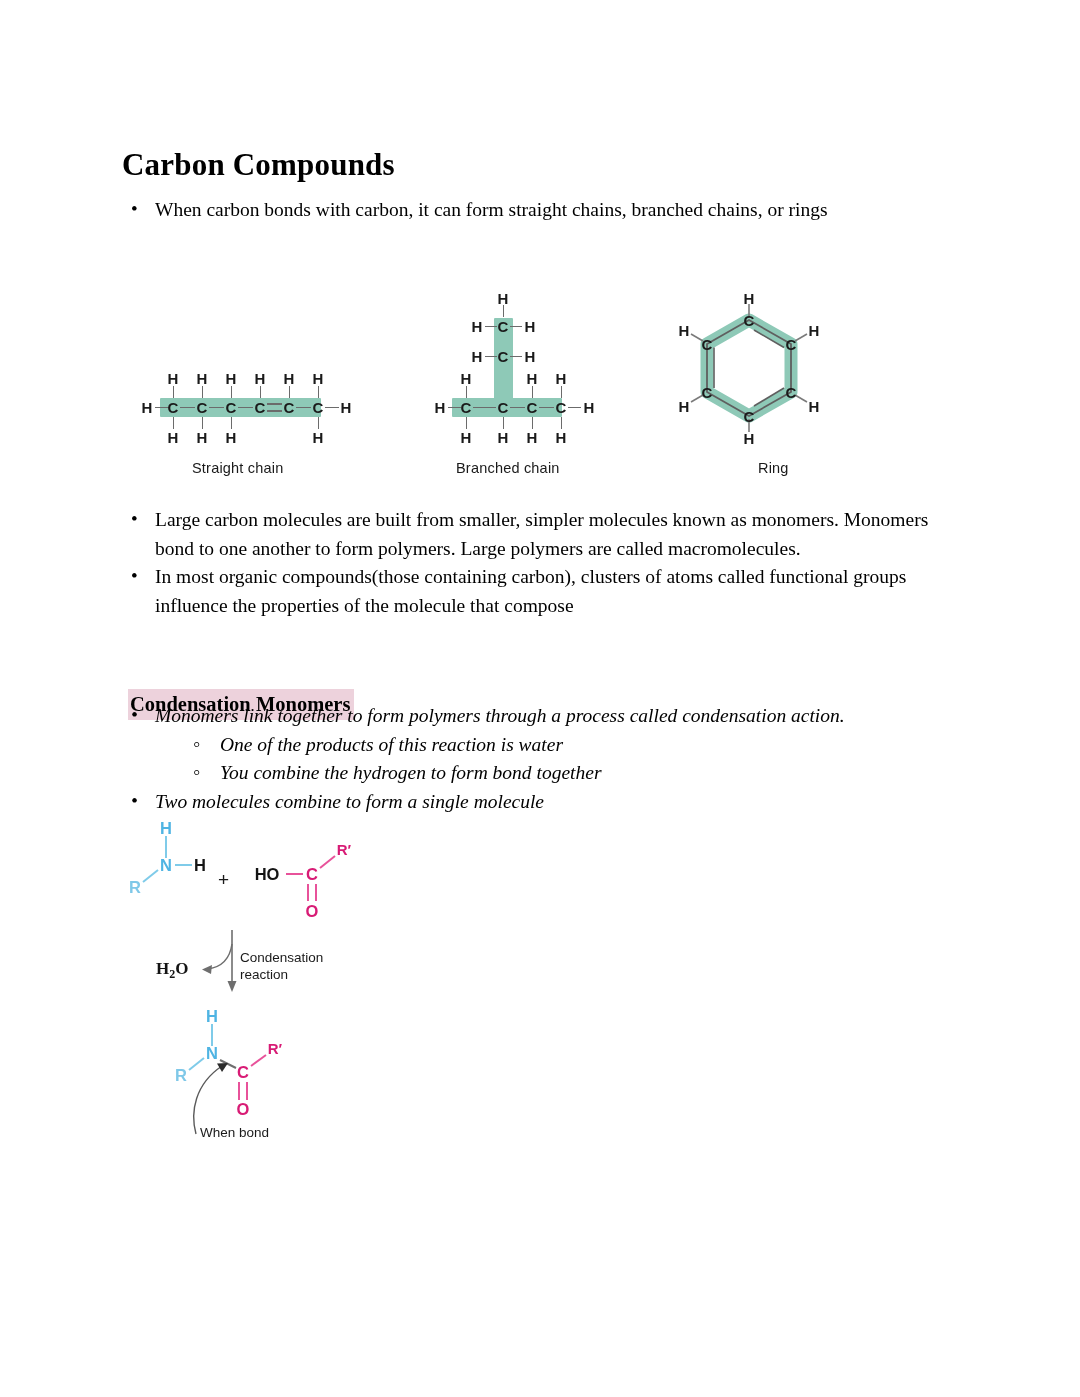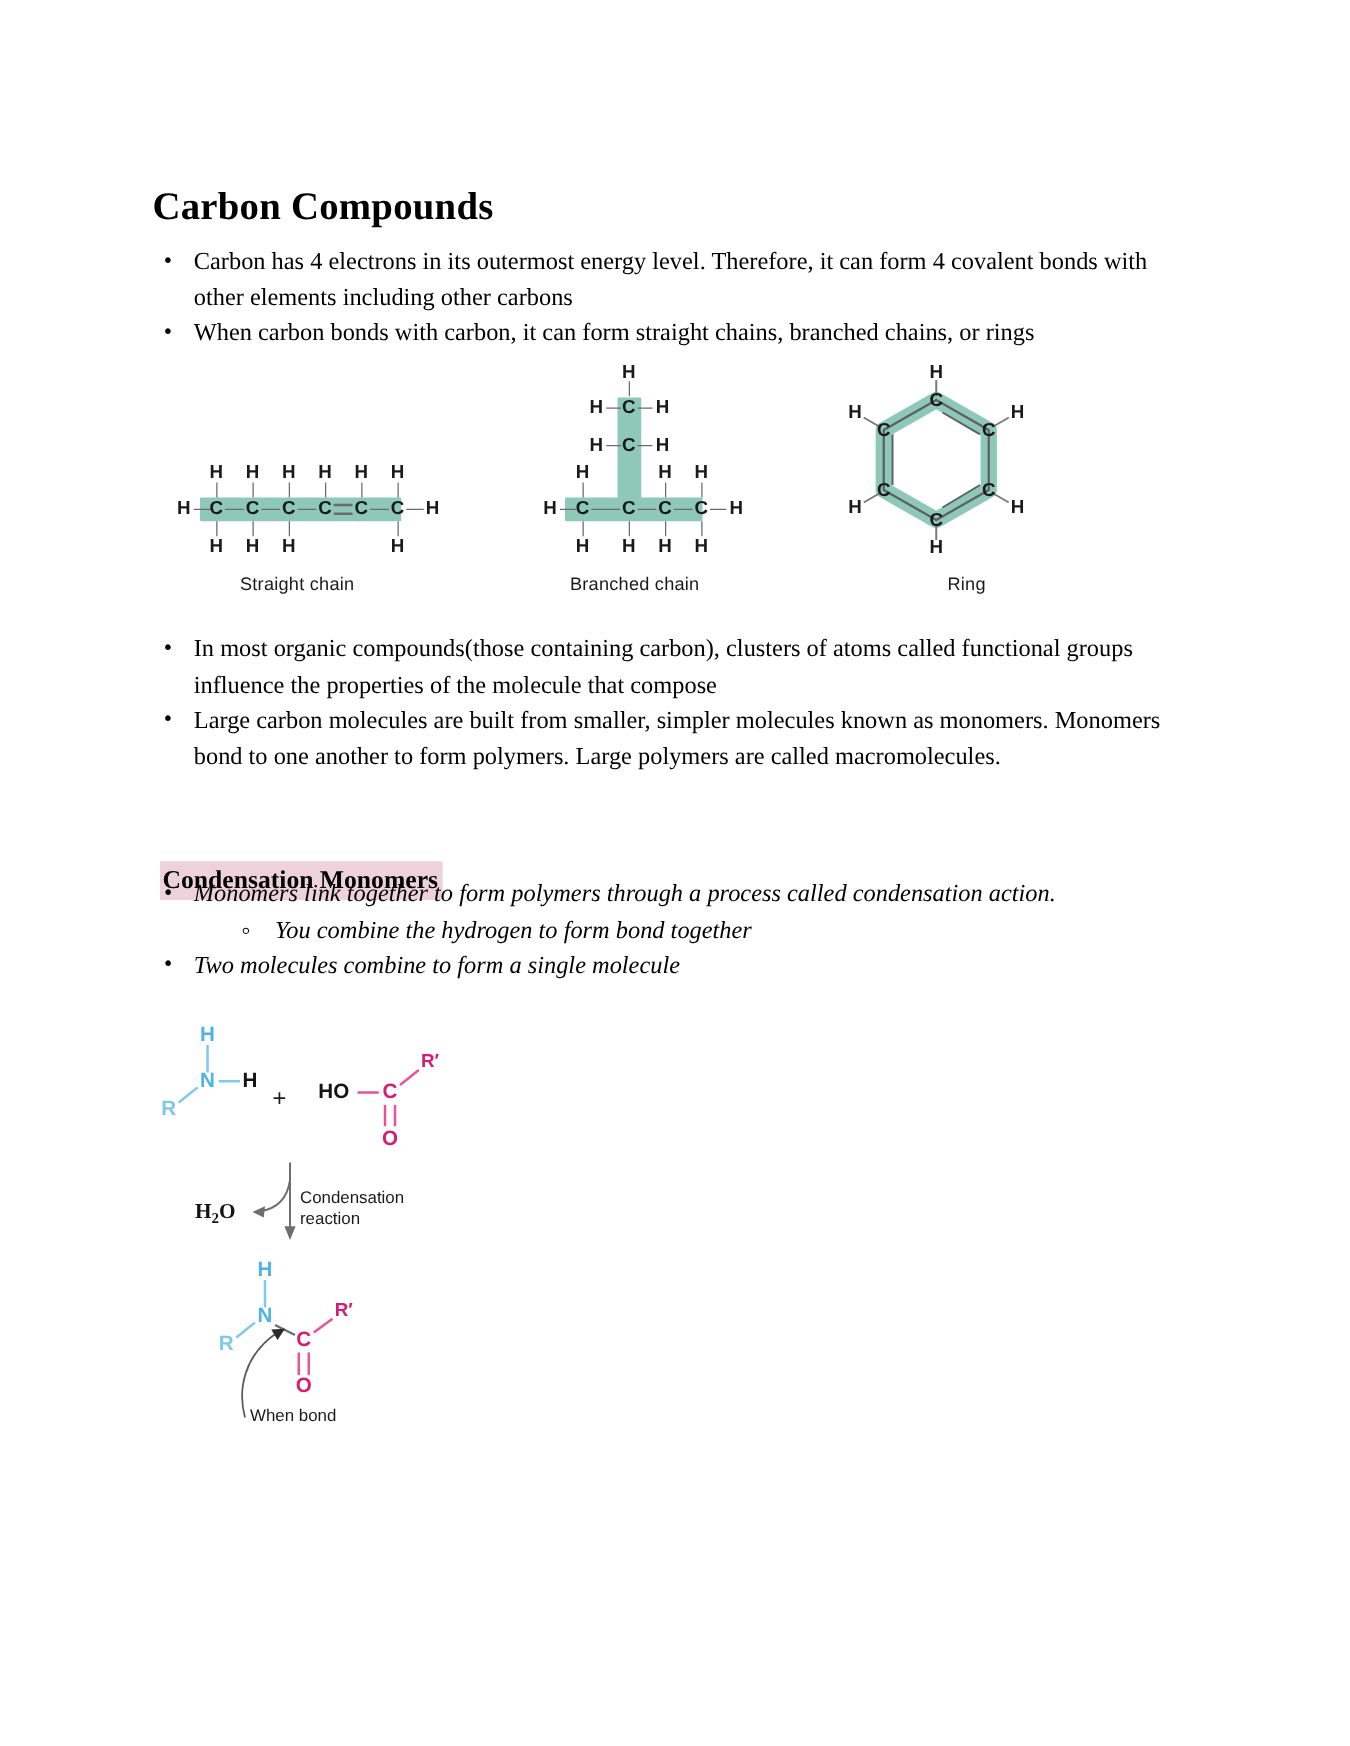--- a/index.html
+++ b/index.html
@@ -205,21 +205,20 @@
   }
 </style>
 </head>
 <body>
 
 <div class="page">
 
   <h1 class="doc-title">Carbon Compounds</h1>
 
   <ul class="bullet-list" id="intro-list">
-    <li>Carbon has 4 electrons in its outermost energy level. Therefore, it can form 4 covalent bonds with other elements including other carbons</li>
     <li>When carbon bonds with carbon, it can form straight chains, branched chains, or rings</li>
   </ul>
 
   <div class="fig-structures">
 
     <div>
 
       <div class="green-bar" style="left:160px; top:110px; width:161px; height:19px;"></div>
 
       <div class="atom" style="left:147px; top:119px;">H</div>
@@ -349,30 +348,31 @@
       <div class="atom" style="left:814px; top:118px;">H</div>
       <div class="atom" style="left:749px; top:150px;">H</div>
       <div class="atom" style="left:684px; top:118px;">H</div>
       <div class="atom" style="left:684px; top:42px;">H</div>
 
       <div class="struct-label" style="left:758px; top:172px;">Ring</div>
     </div>
   </div>
 
   <ul class="bullet-list" id="middle-list">
+    <li>Large carbon molecules are built from smaller, simpler molecules known as monomers. Monomers bond to one another to form polymers. Large polymers are called macromolecules.</li>
     <li>In most organic compounds(those containing carbon), clusters of atoms called functional groups influence the properties of the molecule that compose</li>
-    <li>Large carbon molecules are built from smaller, simpler molecules known as monomers. Monomers bond to one another to form polymers. Large polymers are called macromolecules.</li>
   </ul>
 
   <h2 class="section-heading">Condensation Monomers</h2>
 
   <ul class="bullet-list" id="condensation-list">
     <li>
       <span>Monomers link together to form polymers through a process called condensation action.</span>
       <ul class="sub-list">
+        <li>One of the products of this reaction is water</li>
         <li>You combine the hydrogen to form bond together</li>
       </ul>
     </li>
     <li>Two molecules combine to form a single molecule</li>
   </ul>
 
   <div class="fig-condensation">
 
     <div>
       <div class="catom blue" style="left:166px; top:16px;">H</div>

